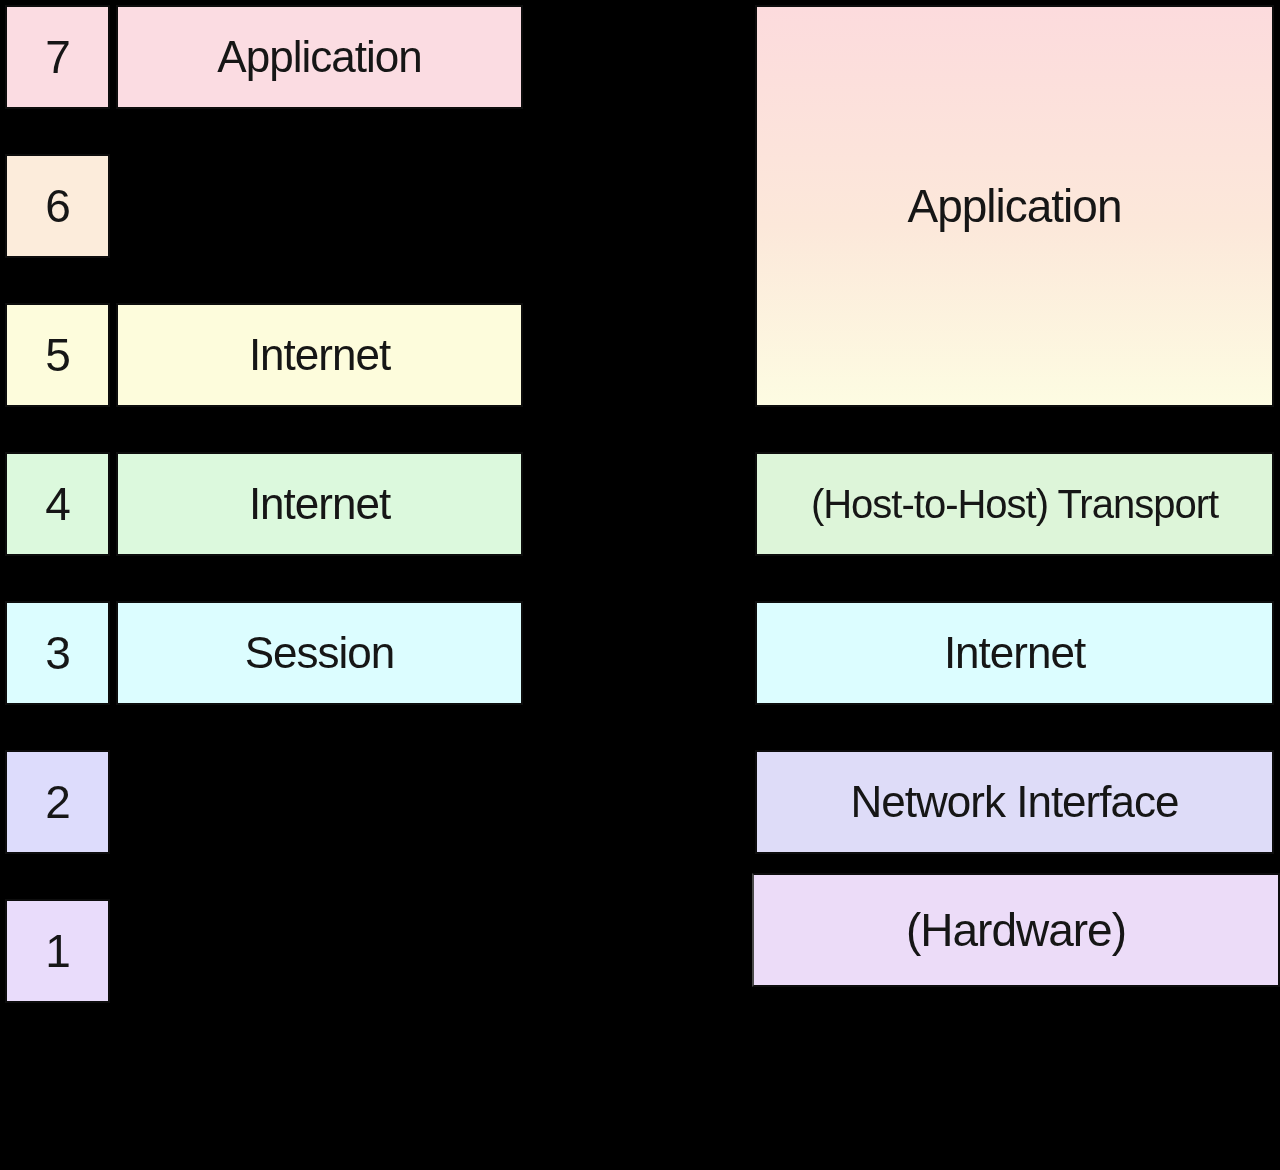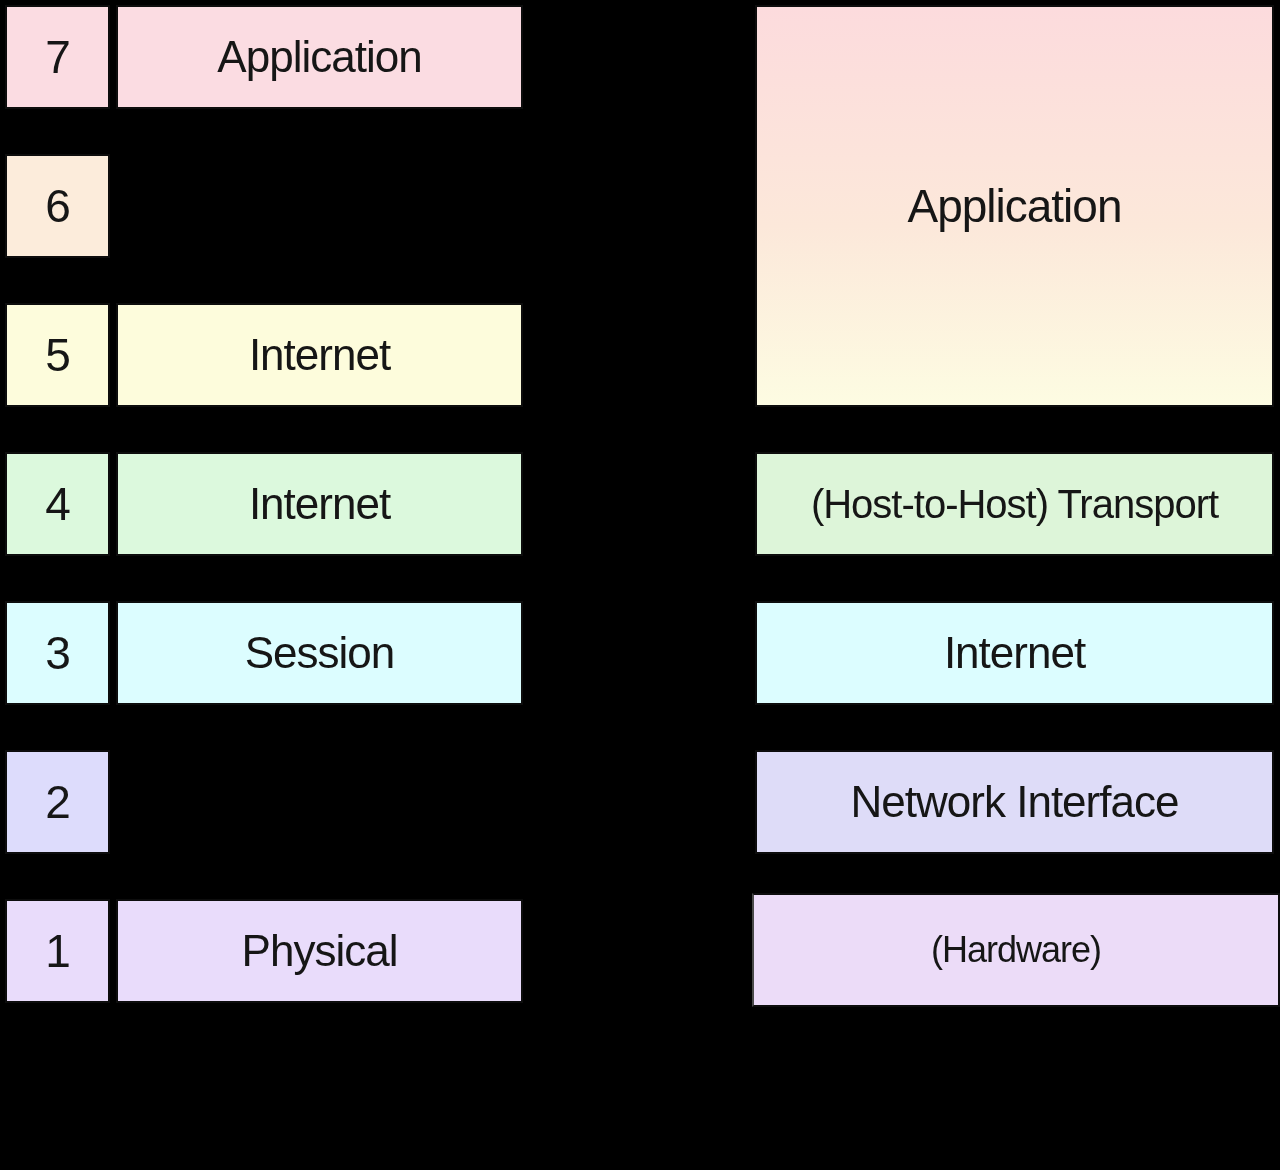--- a/index.html
+++ b/index.html
@@ -30,21 +30,21 @@
   .t6 { top: 154px; }
   .t5 { top: 303px; }
   .t4 { top: 452px; }
   .t3 { top: 601px; }
   .t2 { top: 750px; }
   .t1 { top: 899px; }
   
   .rbox    { left: 755px; width: 519px; height: 104px; font-size: 44px; }
   .app-big { left: 755px; top: 5px; width: 519px; height: 402px; font-size: 46px; }
   .h2h     { font-size: 40px; }
-  .hw      { left: 752px; top: 893px; width: 528px; height: 114px; font-size: 36px;
+  .hw      { left: 752px; top: 873px; width: 528px; height: 114px; font-size: 46px;
              border-left: 2px solid #4a4a4a; }
 </style>
 </head>
 <body>
 
 <div class="canvas">
 
   <div class="box num t7" style="background-color: rgb(251, 220, 226);">7</div>
   <div class="box lbl t7" style="background-color: rgb(251, 220, 226);">Application</div>
 
@@ -55,21 +55,20 @@
 
   <div class="box num t4" style="background-color: rgb(220, 249, 221);">4</div>
   <div class="box lbl t4" style="background-color: rgb(220, 249, 221);">Internet</div>
 
   <div class="box num t3" style="background-color: rgb(220, 253, 255);">3</div>
   <div class="box lbl t3" style="background-color: rgb(220, 253, 255);">Session</div>
 
   <div class="box num t2" style="background-color: rgb(221, 220, 252);">2</div>
 
   <div class="box num t1" style="background-color: rgb(233, 220, 251);">1</div>
-  <div class="box lbl t1" style="background-color: rgb(233, 220, 251);">Physical</div>
 
   <div class="box app-big" style="background: linear-gradient(rgb(252, 219, 221) 0%, rgb(252, 232, 218) 55%, rgb(253, 252, 226) 100%);">Application</div>
 
   <div class="box rbox h2h t4" style="background-color: rgb(221, 245, 217);">(Host-to-Host) Transport</div>
 
   <div class="box rbox t3" style="background-color: rgb(220, 253, 255);">Internet</div>
 
   <div class="box rbox t2" style="background-color: rgb(222, 220, 248);">Network Interface</div>
 
   <div class="box hw" style="background-color: rgb(236, 220, 248);">(Hardware)</div>

